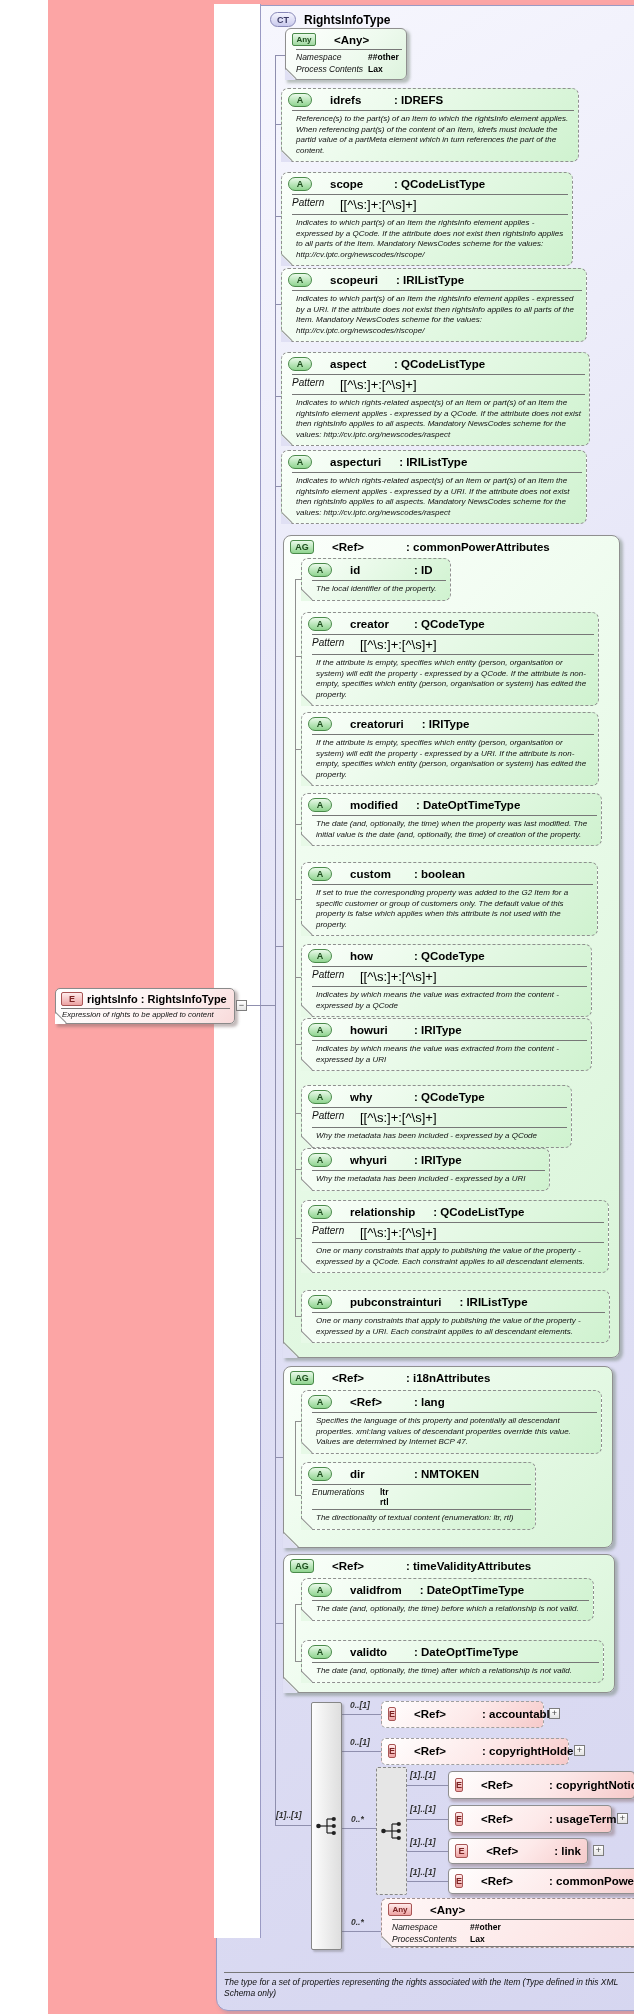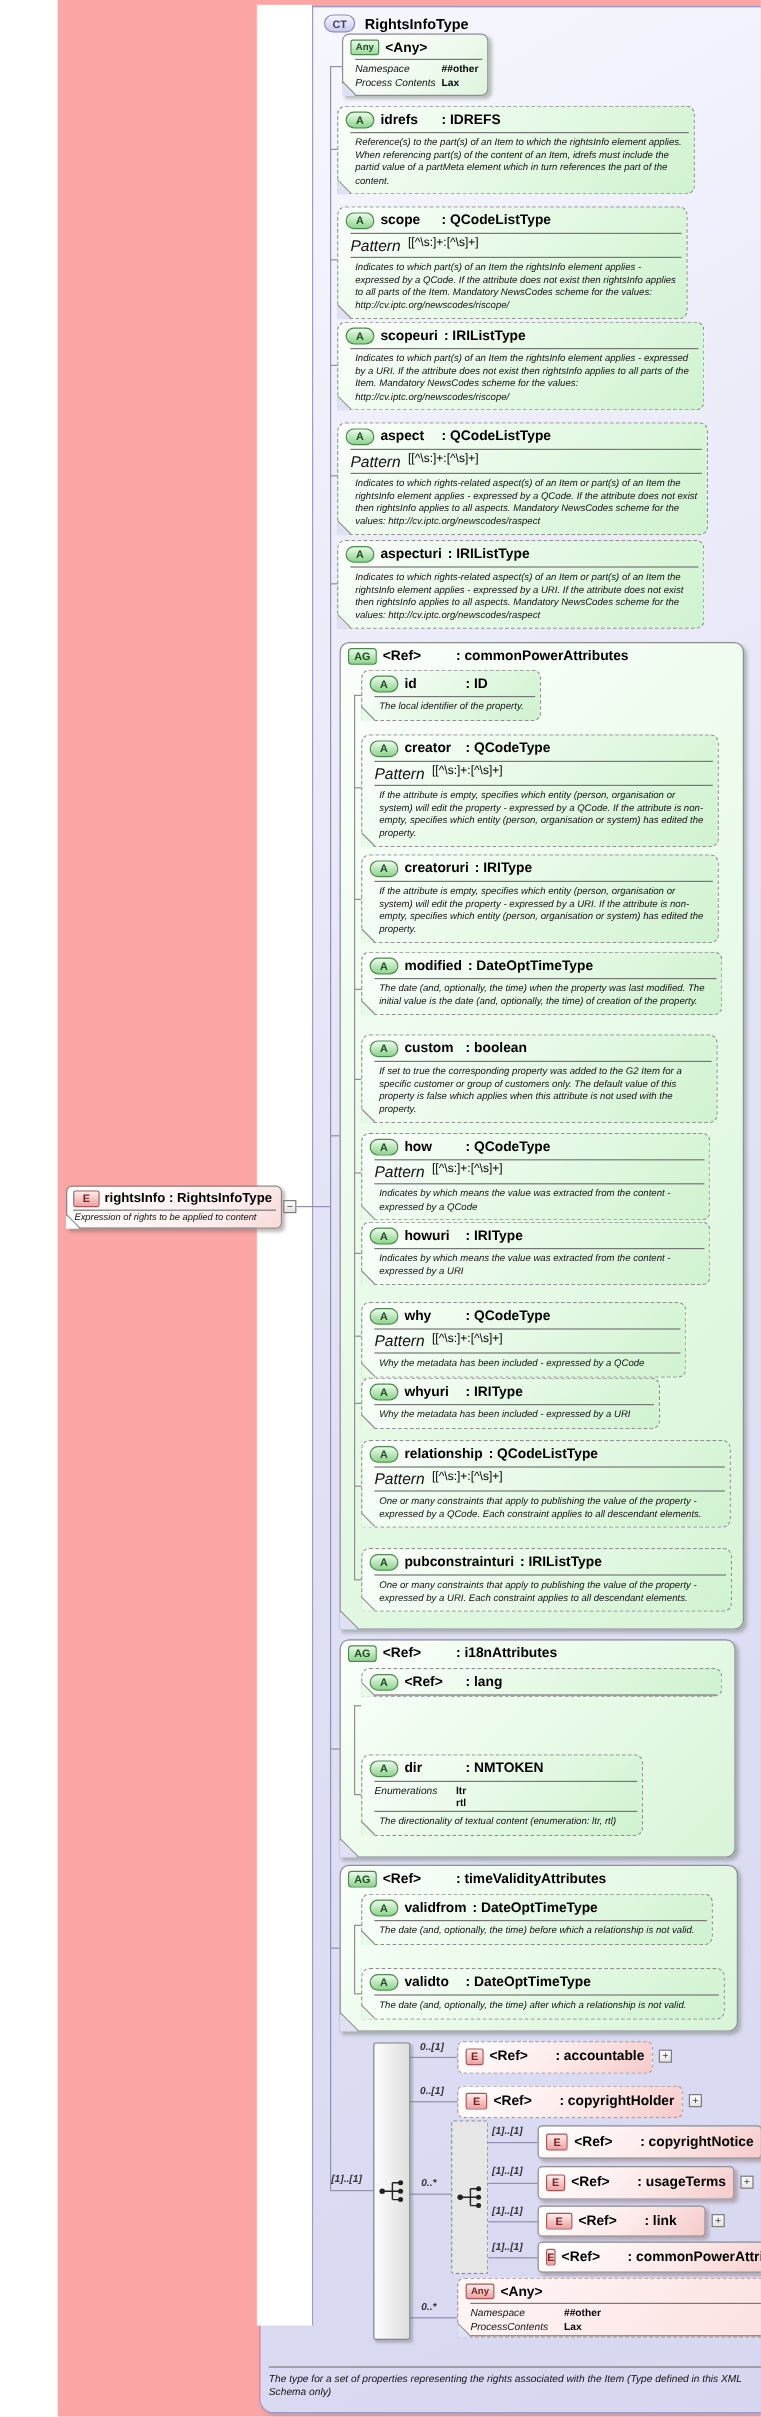--- a/index.html
+++ b/index.html
@@ -6,21 +6,21 @@
   #canvas{position:relative;width:634px;height:2014px;background:#fca5a5;overflow:hidden;margin-left:48px;}
   .abs{position:absolute;}
 
   
   .ct-box{background:linear-gradient(150deg,#f7f7fe 0%,#e3e3f6 45%,#d6d6f0 100%);
     border:1px solid #9a9ac4;border-radius:12px;box-shadow:3px 3px 4px rgba(140,140,165,.45);}
   .ct-notch{background:#fff;border-right:1px solid #9a9ac4;}
 
   
   .bx{box-sizing:border-box;}
-  .hdr{display:flex;align-items:center;gap:5px;padding:4px 6px 3px 6px;white-space:nowrap;}
+  .hdr{display:flex;align-items:center;gap:18px;padding:4px 6px 3px 6px;white-space:nowrap;}
   .hname{font-weight:bold;font-size:11.5px;color:#000;display:inline-block;}
   .htype{font-weight:bold;font-size:11.5px;color:#000;}
   .nw46{min-width:46px;} .nw52{min-width:50px;} .nw56{min-width:56px;}
   .rule{border-top:1px solid #777;margin:0 4px 0 10px;height:0;}
   .desc{font-style:italic;font-size:8px;line-height:10.5px;color:#111;padding:3px 6px 5px 14px;}
   .kv{display:flex;font-size:8.5px;padding:2px 6px 2px 10px;}
   .kv .k{font-style:italic;color:#111;}
   .kv .v{font-weight:bold;color:#000;white-space:pre-line;}
 
   
@@ -72,22 +72,22 @@
   .bar{background:linear-gradient(90deg,#fdfdfd,#dedede);border:1px solid #868686;border-radius:2px;
     box-shadow:2px 2px 2px rgba(100,100,100,.35);display:flex;align-items:center;justify-content:center;}
   .bar.dashed{background:#e6e6e6;border:1px dashed #868686;box-shadow:none;}
 
   .card{font-size:8.5px;font-style:italic;font-weight:bold;color:#333;white-space:nowrap;}
   .toggle{width:11px;height:11px;box-sizing:border-box;border:1px solid #7d7d7d;
     background:linear-gradient(180deg,#ffffff,#e4e4e4);font-size:9px;line-height:9px;text-align:center;color:#444;}
 
   .ct-title{font-weight:bold;font-size:12px;color:#000;}
   .footer-text{font-style:italic;font-size:8.5px;line-height:11px;color:#111;}
-  .pat .k{font-style:italic;font-size:13px;}
-  .pat .v{font-size:10px;font-weight:normal;}
+  .pat .k{font-style:italic;font-size:10px;}
+  .pat .v{font-size:13px;font-weight:normal;}
   .enum .v{font-size:8.5px;}
   .nowrap{white-space:nowrap;}
 </style>
 </head>
 <body>
 
 <div id="canvas">
 
   <div class="abs ct-box" style="left:168px;top:5px;width:460px;height:2004px;"></div>
   <div class="abs ct-notch" style="left:166px;top:4px;width:46px;height:1934px;"></div>
@@ -364,20 +364,21 @@
     <div class="desc">One or many constraints that apply to publishing the value of the property - expressed by a URI. Each constraint applies to all descendant elements.</div>
   </div>
 
   <div class="abs bx attr notch on-ag" style="left:253px;top:1390px;width:301px;">
     <div class="hdr">
         <span class="badge b-a">A</span>
       <span class="hname nw46">&lt;Ref&gt;</span>
       <span class="htype">: lang</span>
       </div>
     <div class="rule"></div>
+    <div class="desc">Specifies the language of this property and potentially all descendant properties. xml:lang values of descendant properties override this value. Values are determined by Internet BCP 47.</div>
   </div>
 
   <div class="abs bx attr notch on-ag" style="left:253px;top:1462px;width:235px;">
     <div class="hdr">
         <span class="badge b-a">A</span>
       <span class="hname nw46">dir</span>
       <span class="htype">: NMTOKEN</span>
       </div>
     <div class="rule"></div>
     <div class="kv enum">

